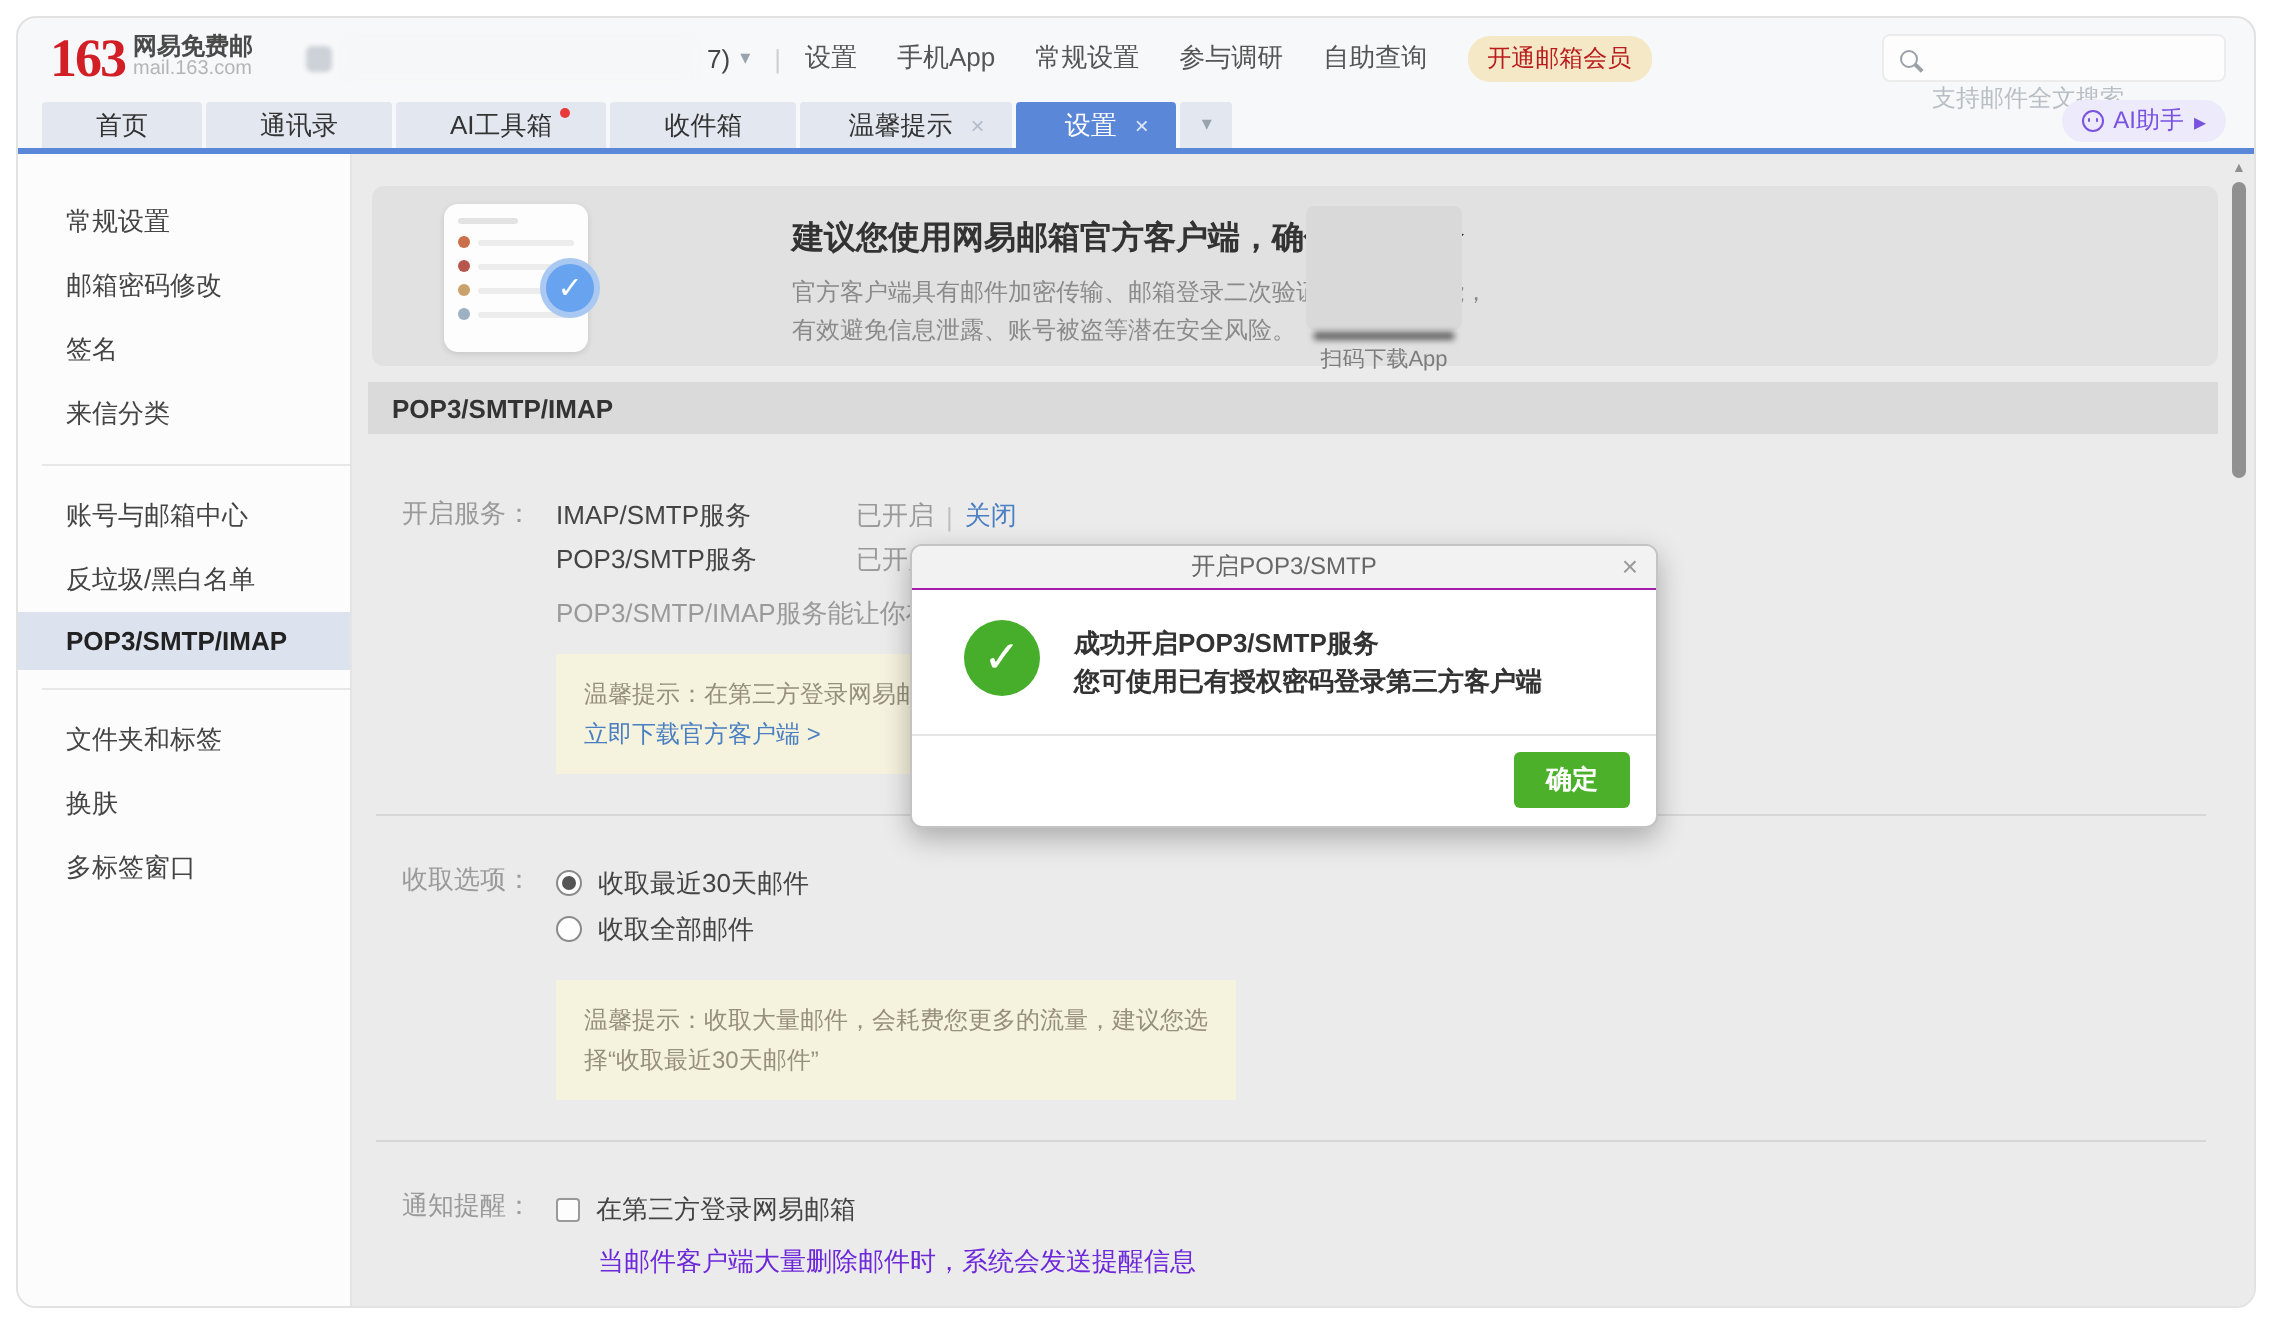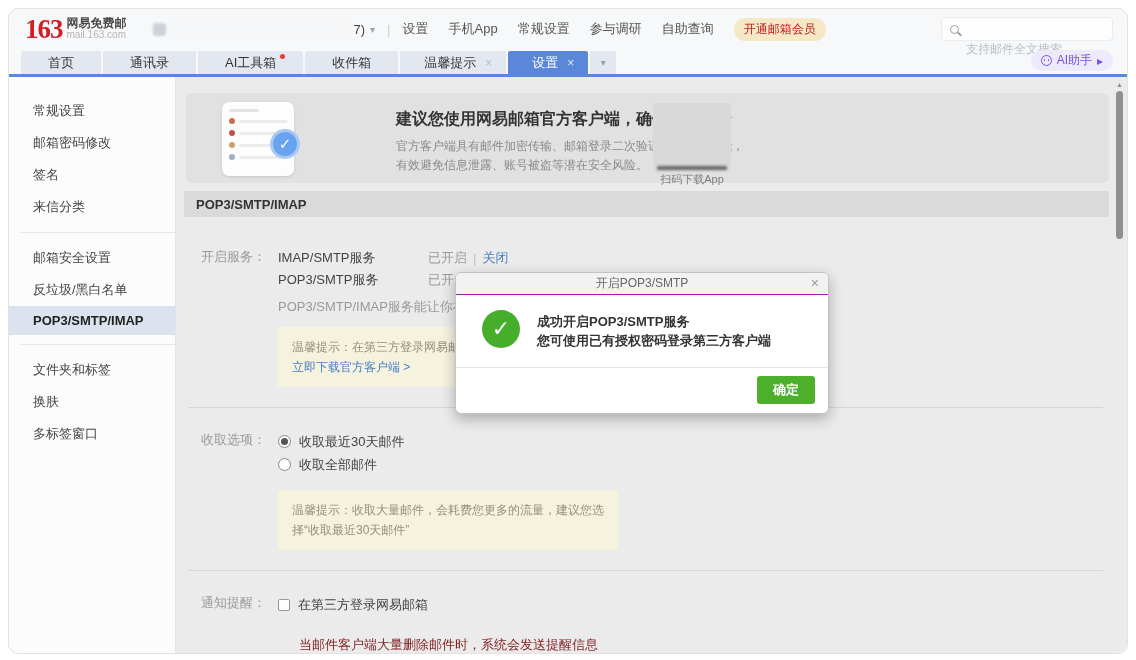--- a/index.html
+++ b/index.html
@@ -78,21 +78,21 @@
   .blink { color:#4a7fc1; text-decoration:none; cursor:pointer; }
   .svc-desc { color:#9a9a9a; margin-top:7px; }
   .tipbox { background:#f5f2de; color:#95907a; font-size:12px; padding:10px 14px; margin-top:11px; line-height:20px; }
   .tip1 { width:352px; }
   .tip2 { width:340px; margin-top:14px; }
   .divider { border-top:1px solid #d6d6d6; margin:20px 6px 22px 2px; }
   .opt-row { display:flex; align-items:center; gap:8px; height:23px; cursor:pointer; }
   .radio { width:13px; height:13px; border:1px solid #8a8a8a; border-radius:50%; background:#fdfdfd; display:flex; align-items:center; justify-content:center; flex-shrink:0; }
   .radio .dot { width:7px; height:7px; background:#555; border-radius:50%; }
   .checkbox { width:12px; height:12px; border:1px solid #999; border-radius:2px; background:#fdfdfd; flex-shrink:0; }
-  .sub-desc { color:#7f1d1d; margin-top:20px; padding-left:21px; }
+  .sub-desc { color:#6d28d9; margin-top:6px; padding-left:21px; }
 
   
   .scrollbar { position:absolute; right:3px; top:4px; width:9px; height:566px; }
   .sb-arrow { color:#8f8f8f; font-size:7px; text-align:center; display:block; }
   .sb-thumb { margin-top:3px; width:7px; height:148px; background:#909090; border-radius:4px; margin-left:1px; cursor:pointer; }
 
   
   .modal { position:absolute; left:455px; top:272px; width:374px; background:#fff; border:1px solid #c3c3c3; border-radius:6px; box-shadow:0 5px 14px rgba(0,0,0,.28); z-index:50; overflow:hidden; }
   .m-title { height:22px; background:#f2f2f2; border-bottom:1px solid #a21caf; display:flex; align-items:center; justify-content:center; font-size:12px; color:#666; position:relative; }
   .m-close { position:absolute; right:9px; top:2px; color:#9a9a9a; font-size:14px; cursor:pointer; }
@@ -167,21 +167,21 @@
   </div>
   <div class="blue-line"></div>
 
   <div class="page-body">
     <div class="sidebar">
       <div class="snav">常规设置</div>
       <div class="snav">邮箱密码修改</div>
       <div class="snav">签名</div>
       <div class="snav">来信分类</div>
       <div class="sdiv"></div>
-      <div class="snav">邮箱安全设置</div>
+      <div class="snav">账号与邮箱中心</div>
       <div class="snav">反垃圾/黑白名单</div>
       <div class="snav active">POP3/SMTP/IMAP</div>
       <div class="sdiv"></div>
       <div class="snav">文件夹和标签</div>
       <div class="snav">换肤</div>
       <div class="snav">多标签窗口</div>
     </div>
 
     <div class="content">
 

